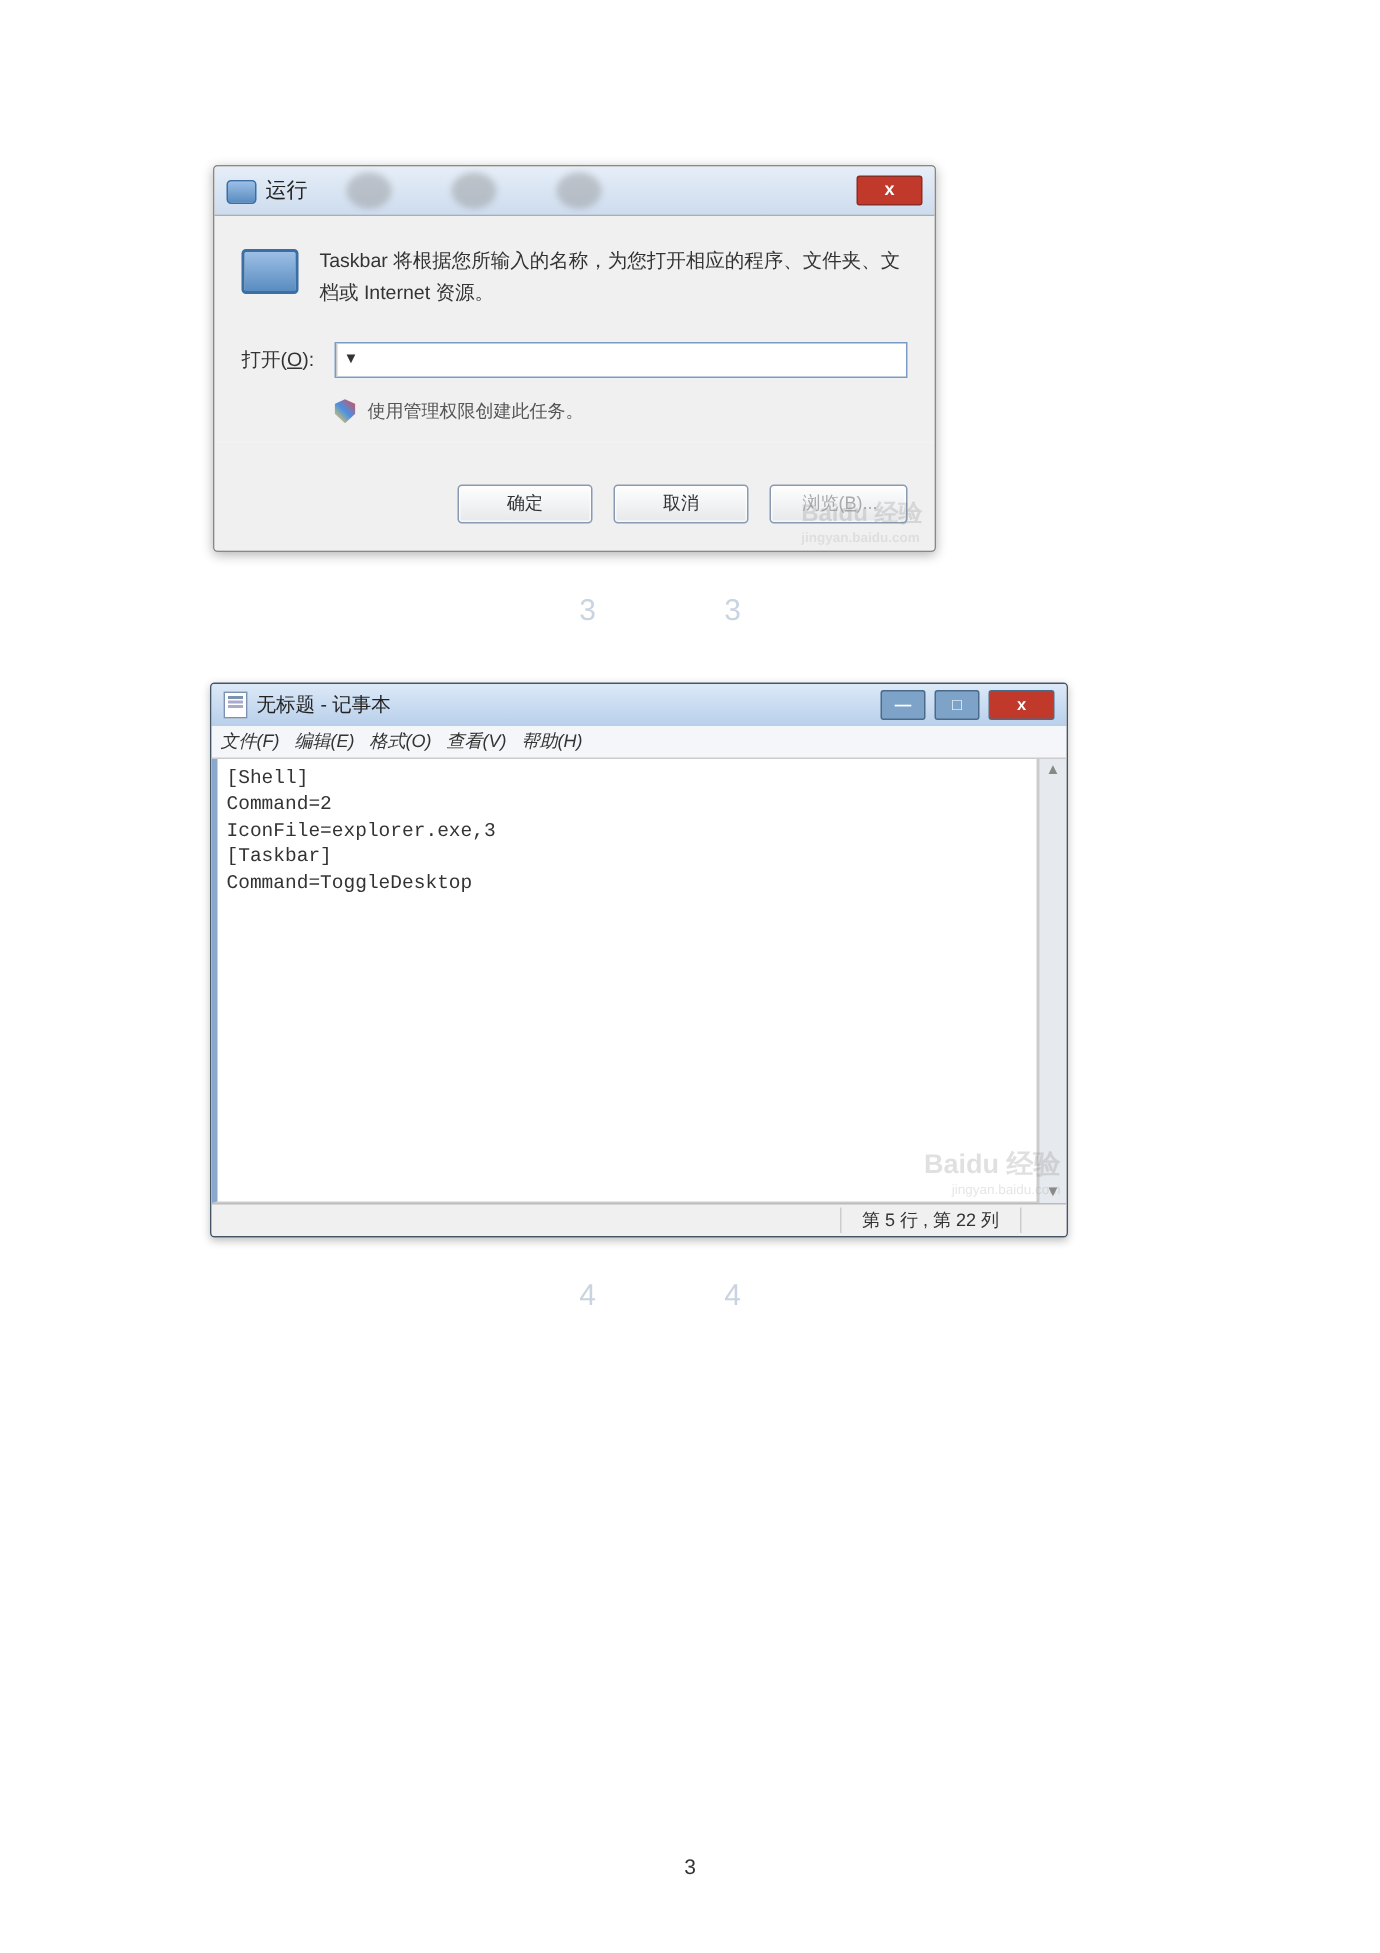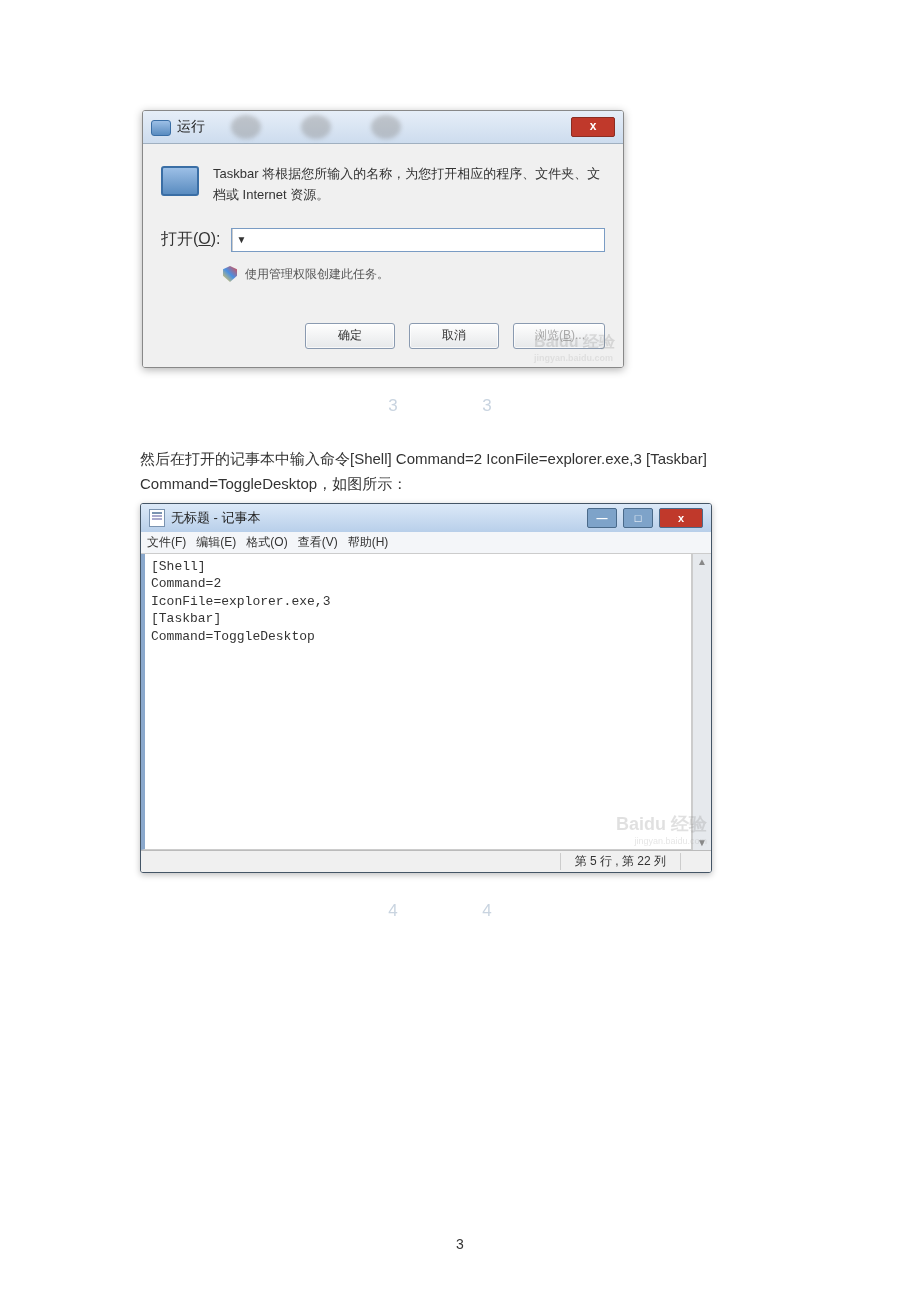--- a/index.html
+++ b/index.html
@@ -88,21 +88,21 @@
     line-height: 1.6;
     color: #333;
   }
   .run-input-row {
     display: flex;
     align-items: center;
     gap: 10px;
     margin-bottom: 14px;
   }
   .run-input-row label {
-    font-size: 16px;
+    font-size: 13px;
     min-width: 52px;
   }
   .run-input-row label .underline { text-decoration: underline; }
   .run-combo {
     flex: 1;
     display: flex;
     border: 1px solid #7a9cc4;
     background: #fff;
     height: 22px;
   }
@@ -169,21 +169,21 @@
     bottom: 4px;
     opacity: 0.25;
     font-size: 16px;
     color: #888;
     font-weight: bold;
   }
   .watermark1 .small { font-size: 9px; display:block; letter-spacing:0; color:#aaa; }
   .step-num {
     text-align: center;
     color: #c9d4e0;
-    font-size: 17px;
+    font-size: 20px;
     padding: 28px 0 30px 0;
     letter-spacing: 40px;
   }
   .para {
     font-size: 15px;
     line-height: 1.7;
     color: #333;
     margin: 0 0 6px 0;
   }
   .notepad {
@@ -230,20 +230,21 @@
   .winbtn.max { background:#7ea3c9; }
   .winbtn.close { background:#c0392b; width: 42px; }
   .np-menu {
     background: #f4f6f9;
     border-bottom: 1px solid #ccc;
     padding: 2px 6px;
     font-size: 12px;
     display:flex;
     gap: 10px;
     color:#333;
+    font-style:italic;
   }
   .np-menu span { cursor:default; }
   .np-body {
     position: relative;
     height: 296px;
     display:flex;
   }
   .np-text {
     flex:1;
     background:#fff;
@@ -338,21 +339,20 @@
       </div>
       <div class="watermark1">
         <span>Baidu 经验</span>
         <span class="small">jingyan.baidu.com</span>
       </div>
     </div>
   </div>
 
   <div class="step-num">3 3</div>
 
-  <p class="para">然后在打开的记事本中输入命令[Shell] Command=2 IconFile=explorer.exe,3 [Taskbar] Command=ToggleDesktop，如图所示：</p>
 
   <div class="notepad">
     <div class="np-title">
       <div class="np-icon"></div>
       <span>无标题 - 记事本</span>
       <div class="spacer"></div>
       <div class="winbtn min">—</div>
       <div class="winbtn max">□</div>
       <div class="winbtn close">x</div>
     </div>

